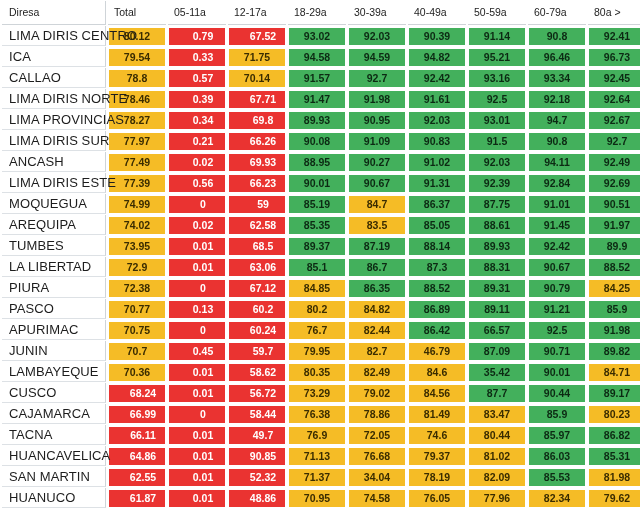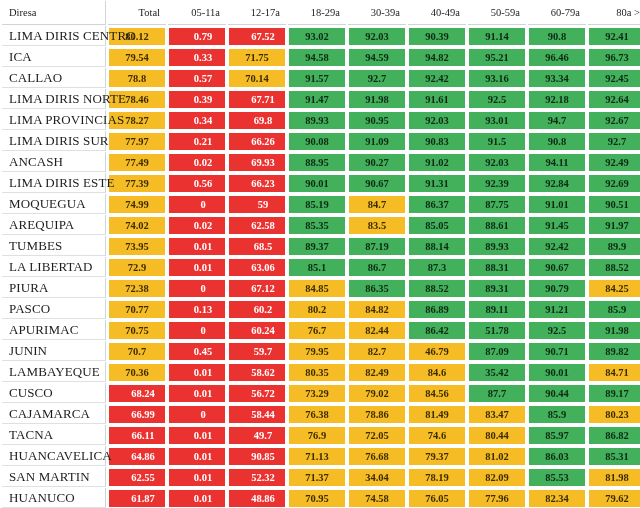--- a/index.html
+++ b/index.html
@@ -6,21 +6,20 @@
   body{
     width:640px;height:508px;overflow:hidden;
     background:#eef0f1;
     font-family:"Liberation Sans", sans-serif;
     -webkit-font-smoothing:antialiased;
   }
   #app{
     width:640px;height:508px;box-sizing:border-box;
     display:flex;flex-direction:column;
     background:#701a75;
-    font-family:Liberation Serif, serif;
   }
   
   .table-wrap{
     flex:0 0 auto;
     background:#ffffff;
     padding:0;
   }
   table.grid{
     border-collapse:separate;
     border-spacing:2px 1px;
@@ -29,21 +28,21 @@
     background:#ffffff;
   }
   table.grid th{
     font-weight:normal;
     font-size:10.5px;
     color:#1d1d1d;
     background:#ffffff;
     padding:3px 6px 4px 6px;
     border:0;
     border-bottom:1px solid #cfd4d8;
-    text-align:right;
+    text-align:left;
     white-space:nowrap;
     height:16px;
   }
   table.grid th.name-col{
     text-align:left;
     padding-left:7px;
     border-right:1px solid #cfd4d8;
   }
   table.grid td{
     font-size:10.5px;
@@ -548,21 +547,21 @@
             <td class="c-yellow">
               <span class="cell-inner">76.7</span>
             </td>
             <td class="c-yellow">
               <span class="cell-inner">82.44</span>
             </td>
             <td class="c-green">
               <span class="cell-inner">86.42</span>
             </td>
             <td class="c-green">
-              <span class="cell-inner">51.78</span>
+              <span class="cell-inner">66.57</span>
             </td>
             <td class="c-green">
               <span class="cell-inner">92.5</span>
             </td>
             <td class="c-green">
               <span class="cell-inner">91.98</span>
             </td>
           </tr>
           <tr>
             <td class="name-cell">JUNIN</td>

